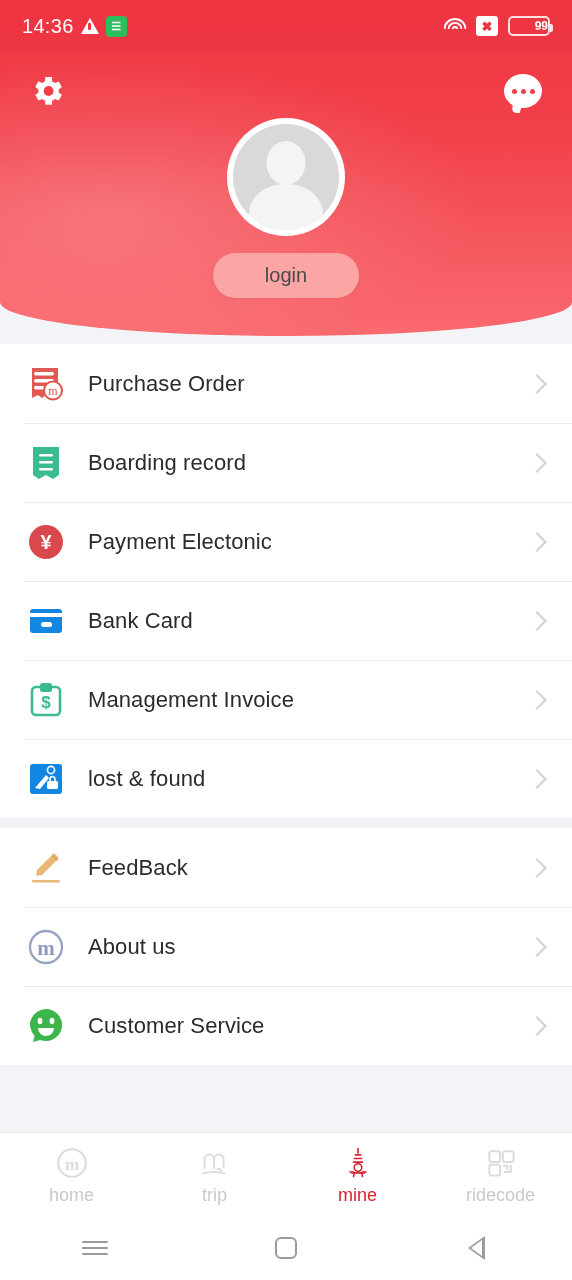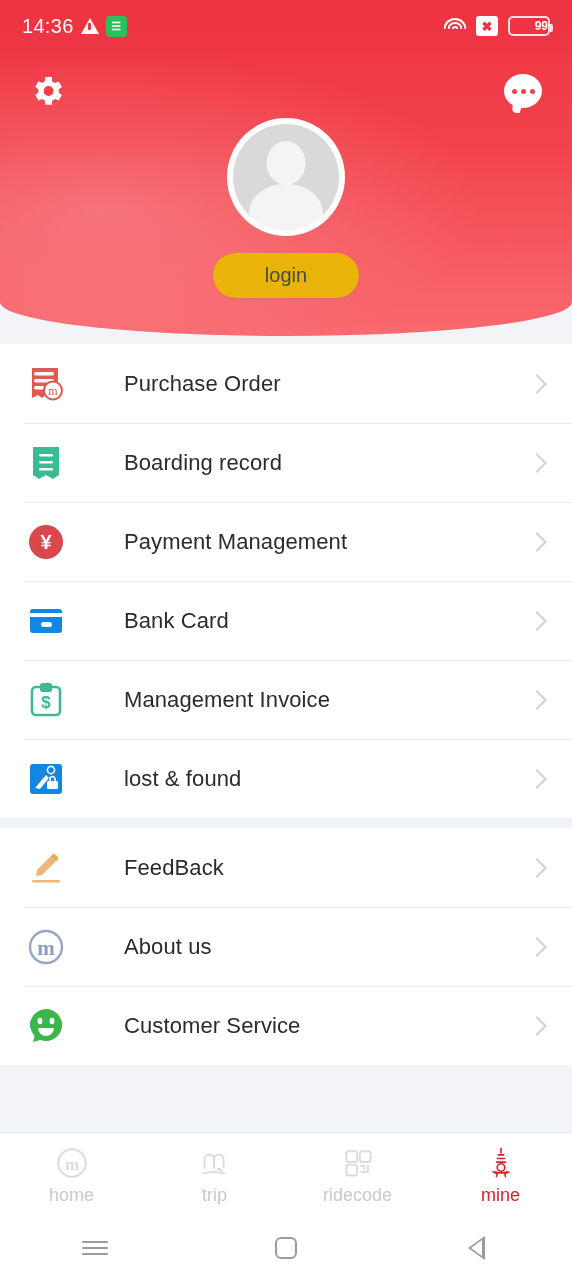--- a/index.html
+++ b/index.html
@@ -56,39 +56,39 @@
     position:absolute; left:227px; top:118px; width:118px; height:118px;
     border-radius:50%; background:#ffffff; z-index:5;
     display:flex; align-items:center; justify-content:center;
   }
   .avatar-in { width:106px;height:106px;border-radius:50%;background:#d9d9d9;position:relative;overflow:hidden; }
   .avatar-in::before{content:"";position:absolute;left:50%;top:17px;width:39px;height:44px;background:#f4f4f4;border-radius:50%;transform:translateX(-50%);}
   .avatar-in::after{content:"";position:absolute;left:50%;top:60px;width:74px;height:62px;background:#f4f4f4;border-radius:48% 48% 0 0;transform:translateX(-50%);}
 
   .login-btn {
     position:absolute; left:213px; top:253px; width:146px; height:45px;
-    background:#eab308; border-radius:23px; z-index:5; border:none;
+    background:#fca5a5; border-radius:23px; z-index:5; border:none;
     display:flex; align-items:center; justify-content:center;
     font-family:"Liberation Sans", sans-serif; font-size:20px; color:#4a4a4a;
     box-shadow:0 1px 3px rgba(0,0,0,.05); cursor:pointer;
   }
 
   
   .lists { position:absolute; top:344px; left:0; width:572px; z-index:3; }
   .card { background:#fff; }
   .gap { height:10px; background:#f1f2f6; }
   .row {
     position:relative; height:79px; display:flex; align-items:center;
     padding:0 22px 0 24px; background:#fff; cursor:pointer;
   }
   .row + .row::before {
     content:""; position:absolute; left:24px; right:0; top:0; height:1px; background:#ececec;
   }
   .ico { width:44px; height:44px; flex:0 0 44px; margin-right:20px; position:relative; }
-  .label { flex:1; font-size:22px; color:#2b2b2b; letter-spacing:.1px;margin-left:36px; }
+  .label { flex:1; font-size:22px; color:#2b2b2b; letter-spacing:.1px; }
   .chev { width:14px;height:14px;border-right:2.4px solid #d2d2d2;border-top:2.4px solid #d2d2d2;transform:rotate(45deg); margin-right:6px; }
 
   
   .tabbar {
     position:absolute; left:0; bottom:64px; width:572px; height:84px;
     background:#fff; border-top:1px solid #ececec; display:flex; z-index:8;
   }
   .tab { flex:1; display:flex; flex-direction:column; align-items:center; justify-content:center; gap:3px; cursor:pointer; }
   .tab .tico { width:40px;height:38px; display:flex; align-items:center; justify-content:center; }
   .tab .tlbl { font-size:18px; color:#c9c9c9; }
@@ -179,21 +179,21 @@
         <span class="chev"></span>
       </div>
 
       <div class="row">
         <span class="ico">
           <svg viewBox="0 0 44 44" width="44" height="44">
             <circle cx="22" cy="22" r="17" fill="#d9484c"></circle>
             <text x="22" y="29" font-size="20" font-family="Liberation Sans, sans-serif" font-weight="bold" fill="#fff" text-anchor="middle">¥</text>
           </svg>
         </span>
-        <span class="label">Payment Management</span>
+        <span class="label">Payment Electonic</span>
         <span class="chev"></span>
       </div>
 
       <div class="row">
         <span class="ico">
           <svg viewBox="0 0 44 44" width="44" height="44">
             <rect x="6" y="10" width="32" height="24" rx="3" fill="#1286e0"></rect>
             <rect x="6" y="14" width="32" height="4" fill="#fff"></rect>
             <rect x="17" y="23" width="11" height="5" rx="2.5" fill="#fff"></rect>
           </svg>
@@ -291,46 +291,46 @@
     <div class="tab">
       <span class="tico">
         <svg viewBox="0 0 40 40" width="38" height="38" fill="none" stroke="#dcdcdc" stroke-width="2">
           <path d="M9 26V16a5 5 0 0110 0v10"></path>
           <path d="M19 16a5 5 0 0110 0v9"></path>
           <path d="M22 26c4 0 5 2 5 3"></path>
           <path d="M7 31c7-2 16-2 23 0" stroke-linecap="round"></path>
         </svg>
       </span>
       <span class="tlbl">trip</span>
-    </div>
-
-    <div class="tab">
-      <span class="tico">
-        <svg viewBox="0 0 40 40" width="36" height="36" fill="none" stroke="#dcdcdc" stroke-width="2.2">
-          <rect x="7" y="7" width="12" height="12" rx="2.5"></rect>
-          <rect x="22" y="7" width="12" height="12" rx="2.5"></rect>
-          <rect x="7" y="22" width="12" height="12" rx="2.5"></rect>
-          <path d="M23 23h4v4M31 23v7h-7" stroke-linecap="round"></path>
-        </svg>
-      </span>
-      <span class="tlbl">ridecode</span>
     </div>
 
     <div class="tab active">
       <span class="tico">
         <svg viewBox="0 0 40 40" width="36" height="36" stroke="#d8232f" stroke-width="1.8" fill="none" stroke-linecap="round">
           <path d="M20 4v5"></path>
           <path d="M17 11h6M16 15h8M15 19h10"></path>
           <circle cx="20" cy="25" r="4.2"></circle>
           <path d="M13 31h14M11 30h4M25 30h4"></path>
           <path d="M16 31l-1 4M24 31l1 4"></path>
         </svg>
       </span>
       <span class="tlbl">mine</span>
     </div>
+
+    <div class="tab">
+      <span class="tico">
+        <svg viewBox="0 0 40 40" width="36" height="36" fill="none" stroke="#dcdcdc" stroke-width="2.2">
+          <rect x="7" y="7" width="12" height="12" rx="2.5"></rect>
+          <rect x="22" y="7" width="12" height="12" rx="2.5"></rect>
+          <rect x="7" y="22" width="12" height="12" rx="2.5"></rect>
+          <path d="M23 23h4v4M31 23v7h-7" stroke-linecap="round"></path>
+        </svg>
+      </span>
+      <span class="tlbl">ridecode</span>
+    </div>
   </div>
 
   <div class="navbar">
     <div class="nb nb-menu">
         <div>
           <i></i>
           <i></i>
           <i></i>
         </div>
       </div>

